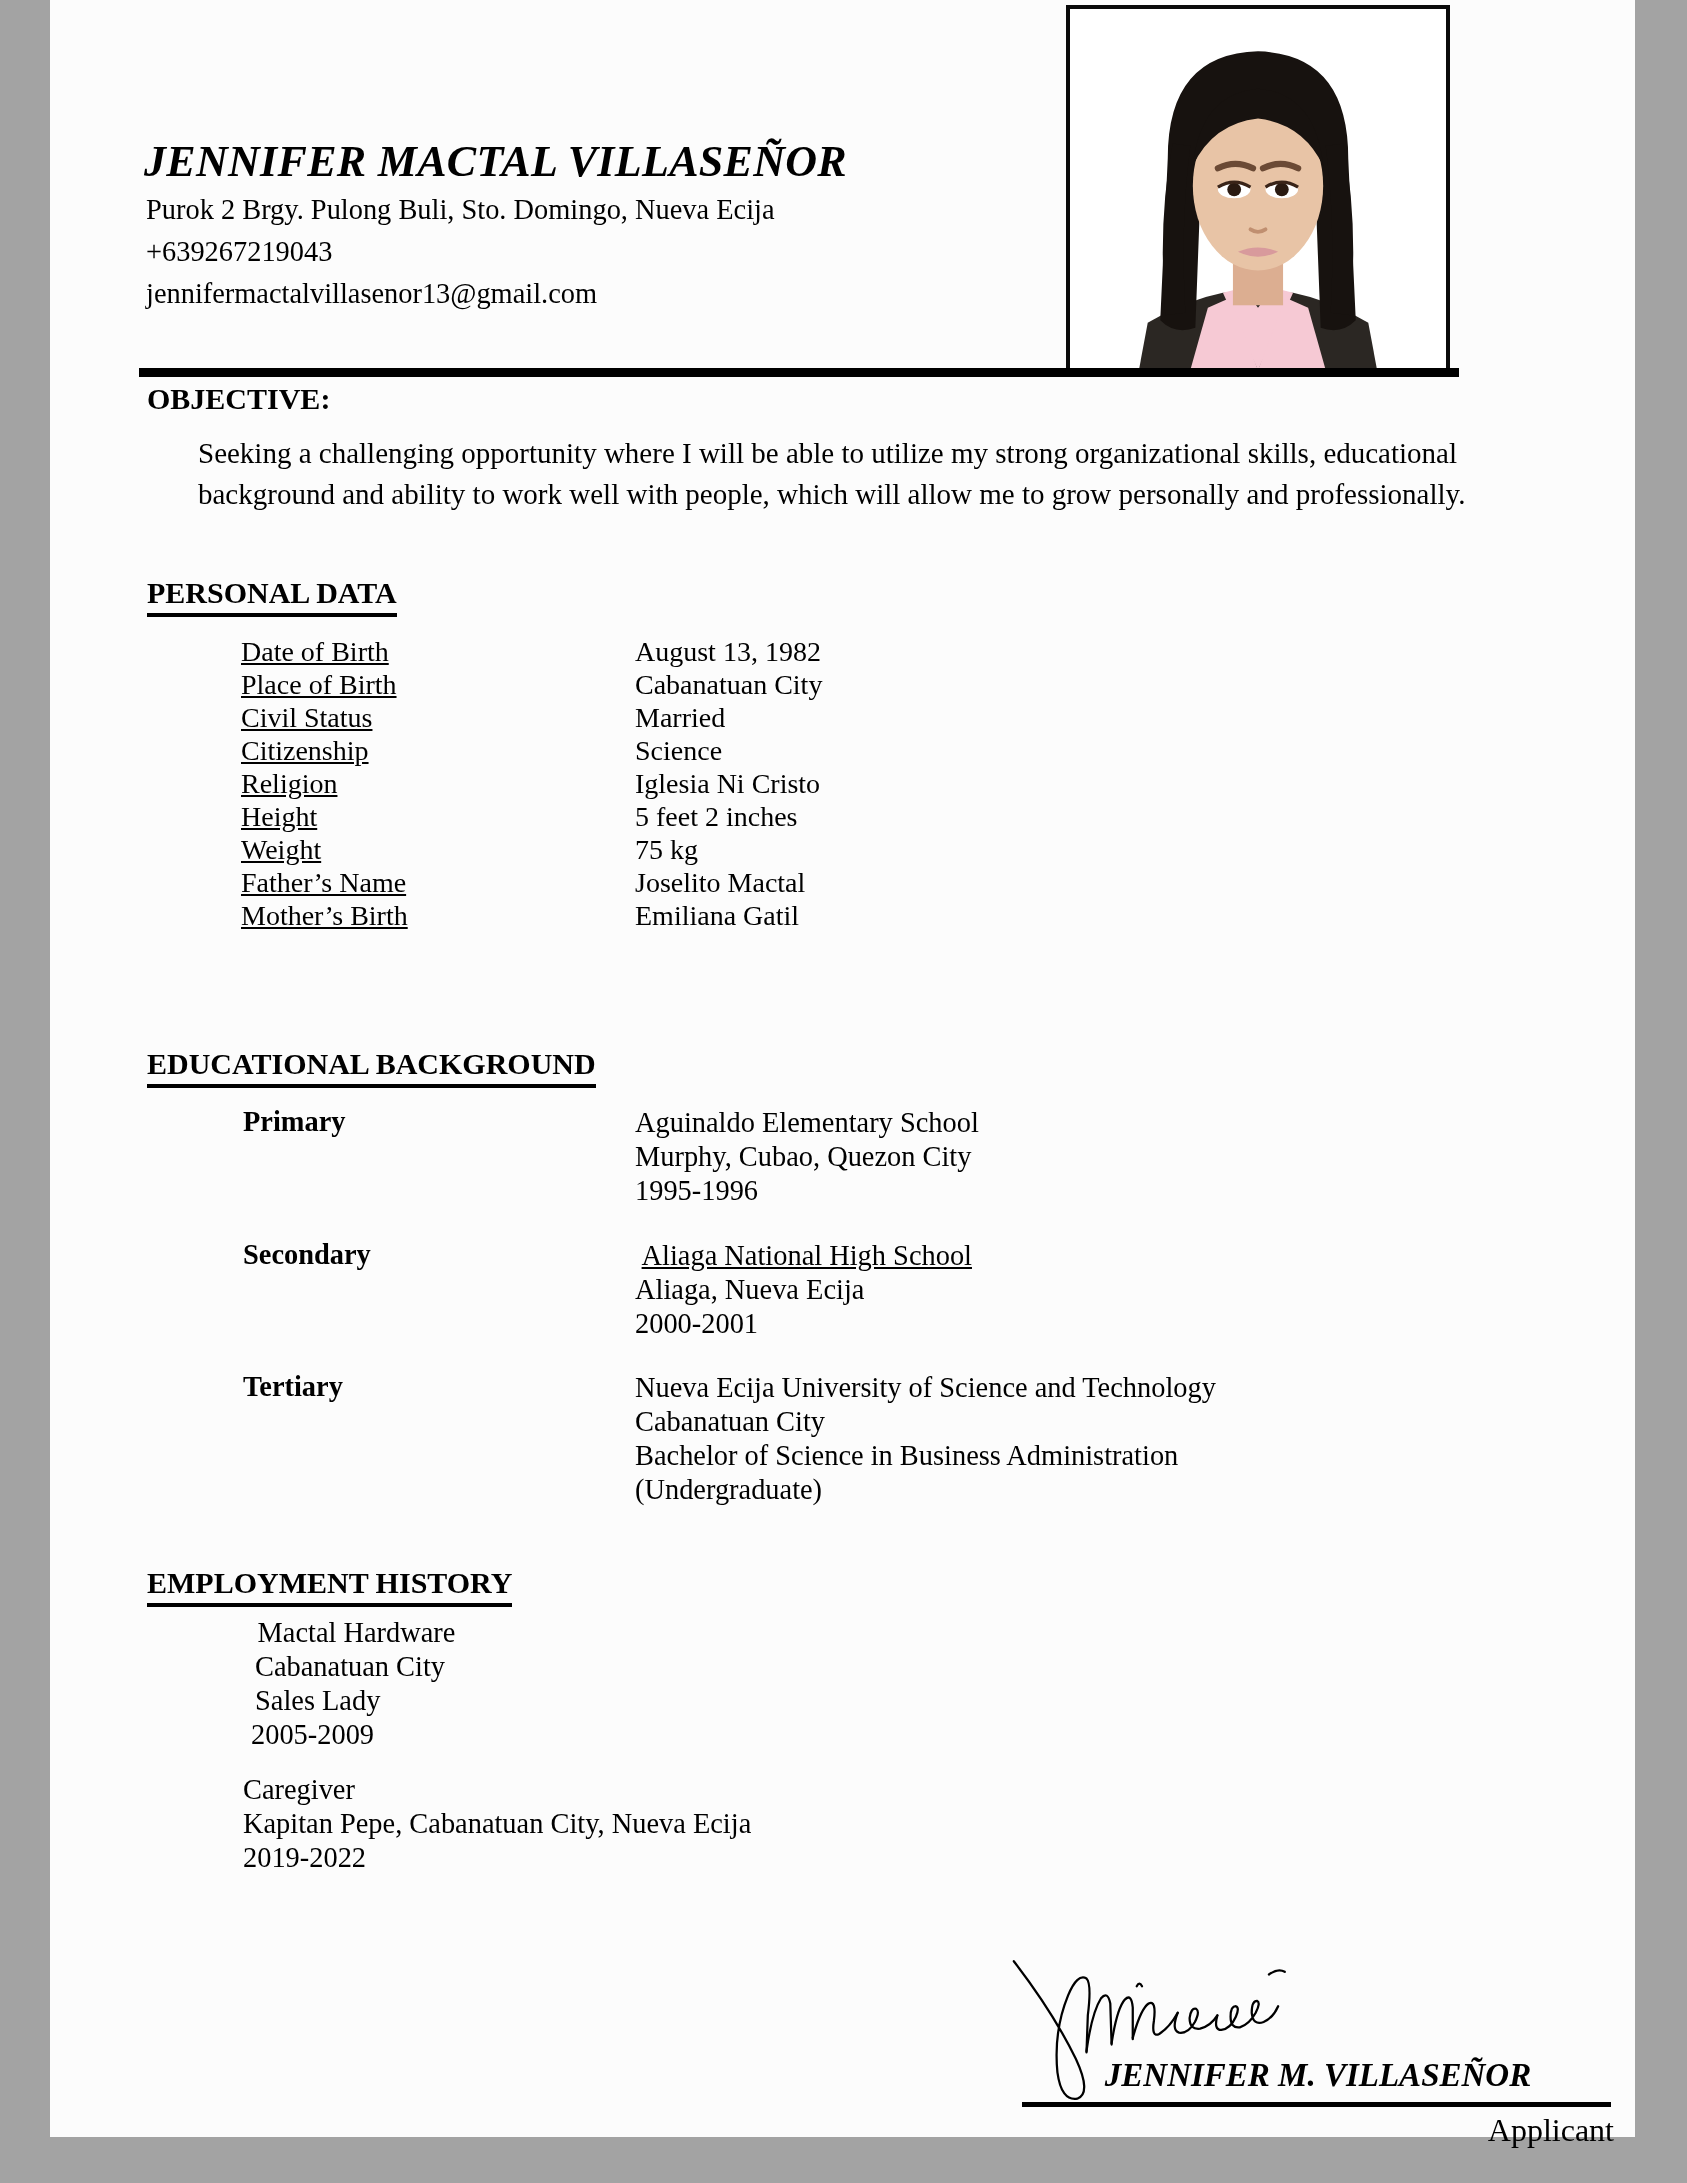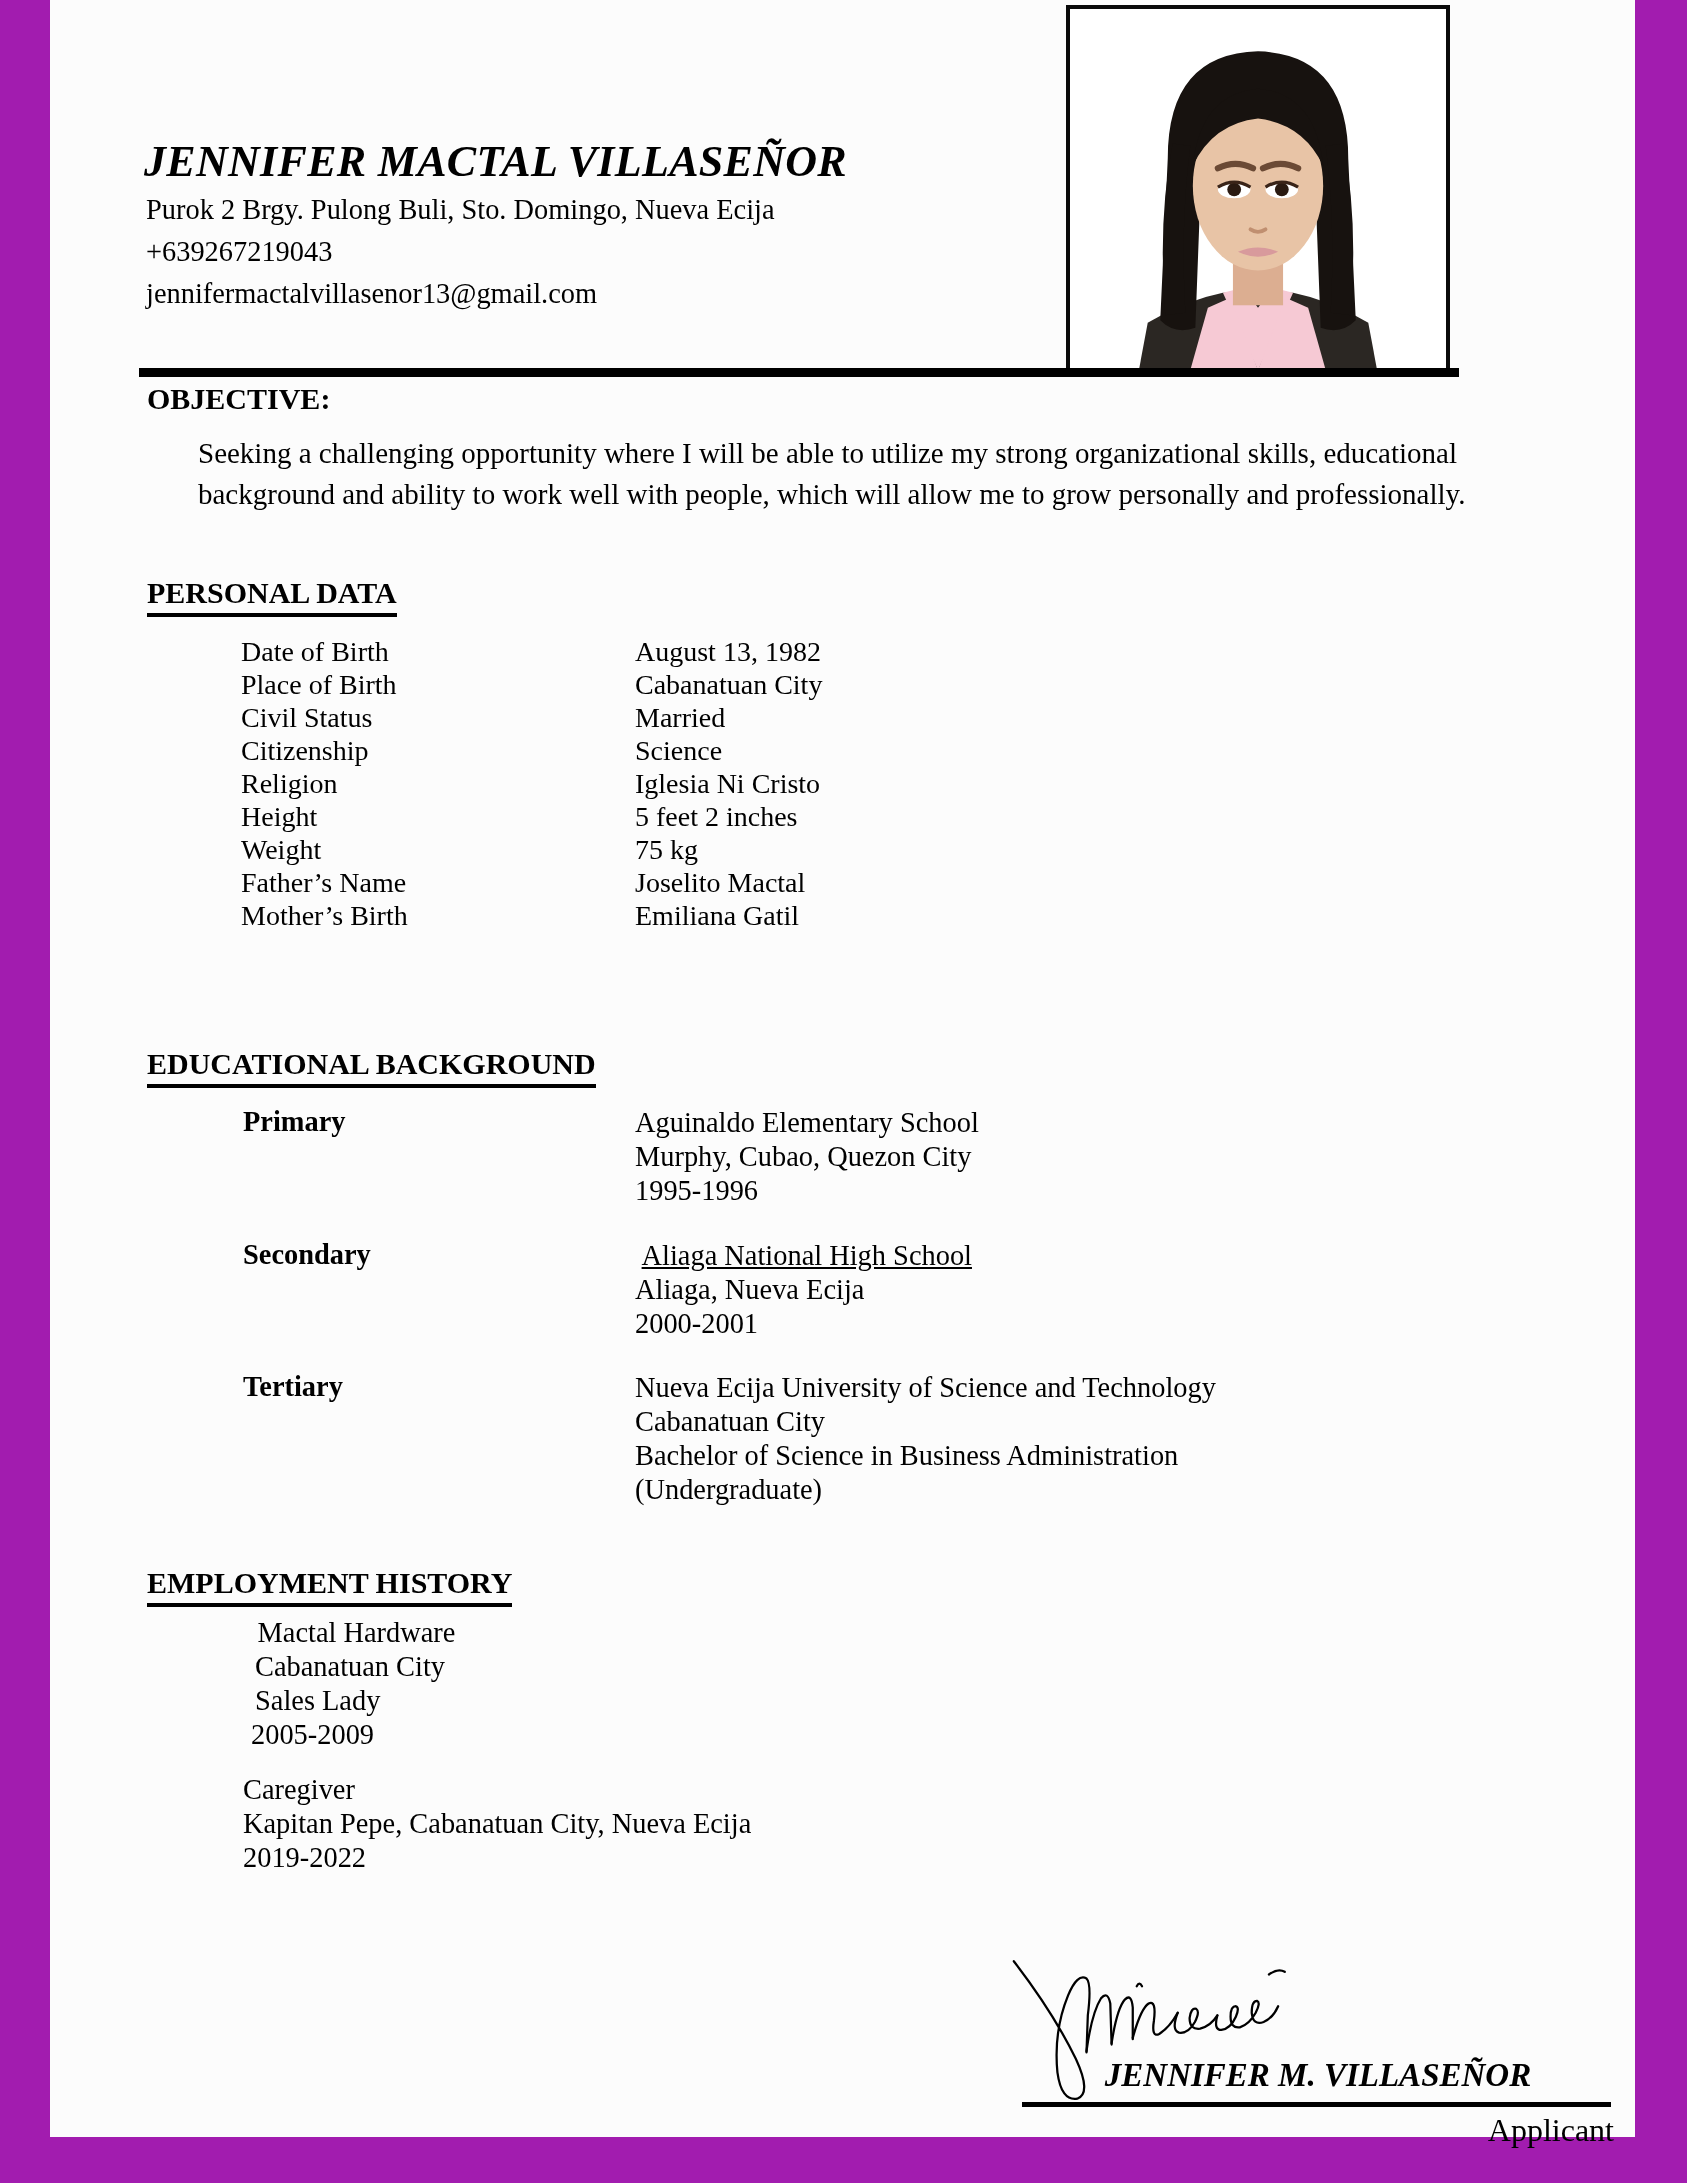--- a/index.html
+++ b/index.html
@@ -4,21 +4,21 @@
 <style>
   html, body {
     margin: 0;
     padding: 0;
     background: #ffffff;
   }
   .page {
     position: relative;
     width: 1687px;
     height: 2183px;
-    background: #a21caf;
+    background: #a3a3a3;
     font-family: "Liberation Serif", "DejaVu Serif", serif;
     color: #000000;
     overflow: hidden;
   }
   
   .paper-tint {
     position: absolute;
     left: 50px;
     top: 0;
     width: 1585px;
@@ -109,20 +109,21 @@
   }
   .pd-row {
     display: flex;
     height: 33px;
     align-items: flex-start;
   }
   .pd-label {
     width: 394px;
     font-size: 28px;
     white-space: nowrap;
+    text-decoration: underline;
   }
   .pd-value {
     font-size: 28px;
     white-space: nowrap;
   }
 
   
   .edu-entry { position: absolute; left: 0; width: 1687px; }
   #edu-0 { top: 1106px; }
   #edu-1 { top: 1239px; }

